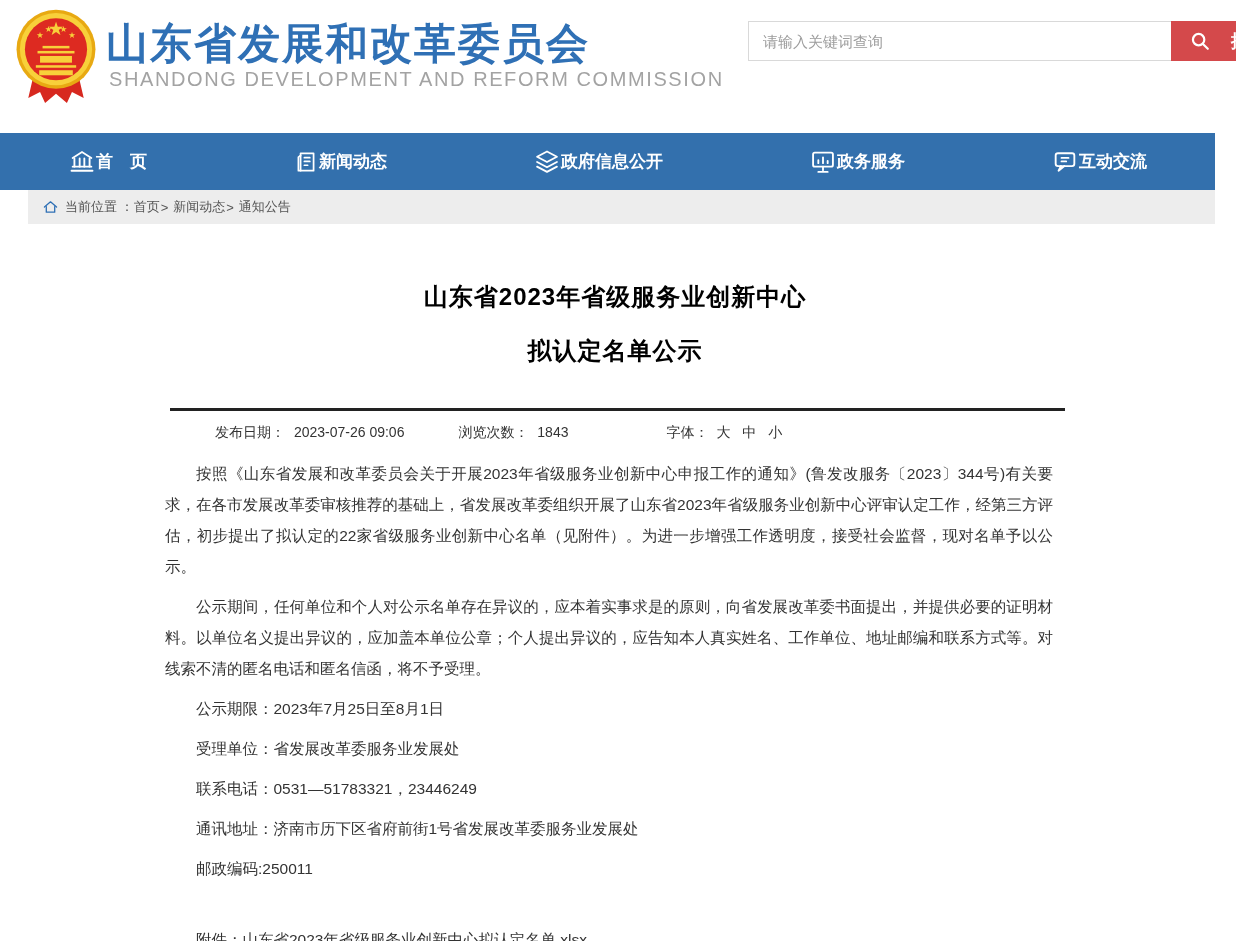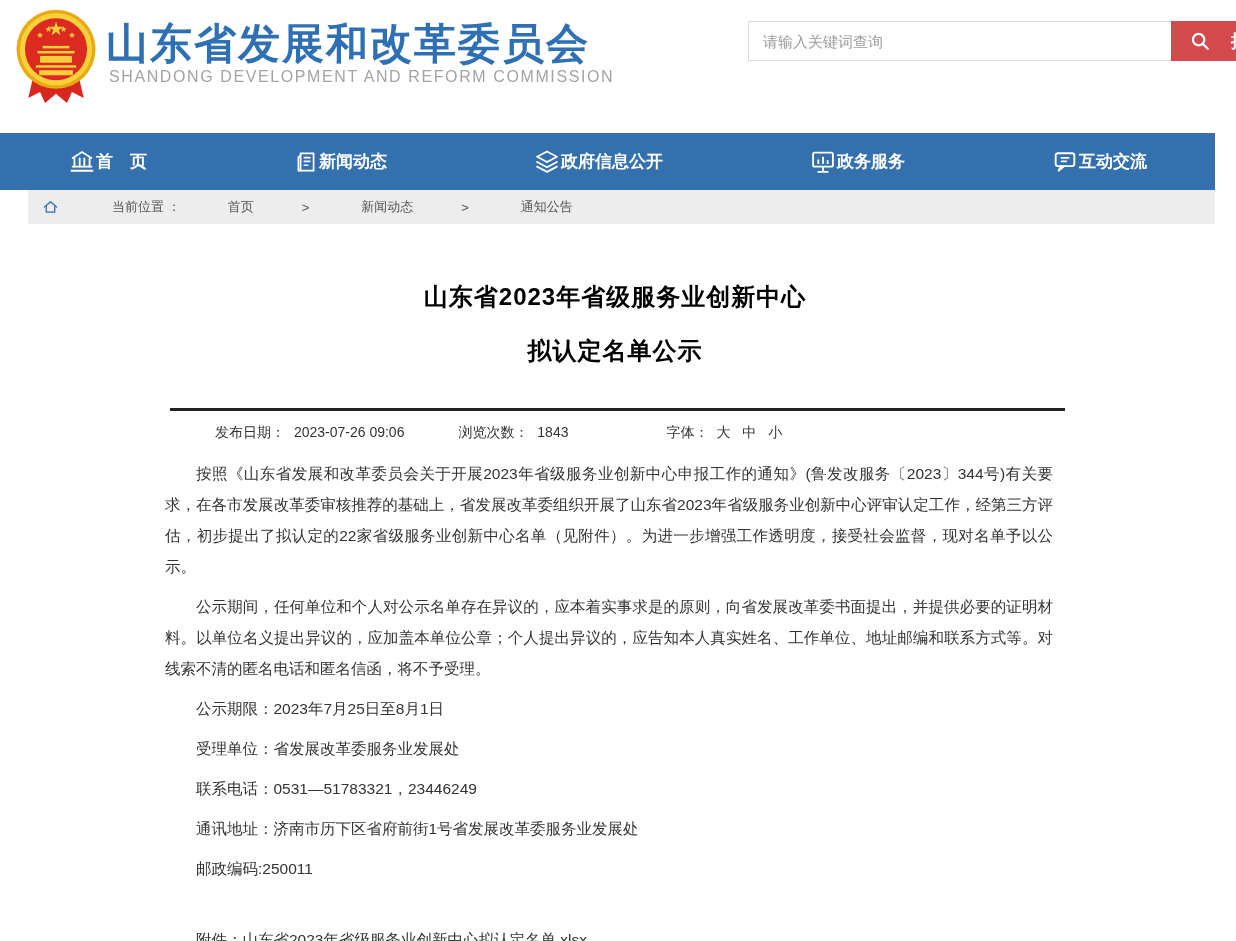--- a/index.html
+++ b/index.html
@@ -14,21 +14,21 @@
   
   .site-header { position: relative; height: 133px; background: #fff; }
   .logo { position: absolute; left: 14px; top: 7px; width: 84px; height: 108px; }
   .site-title {
     position: absolute; left: 106px; top: 16px;
     font-size: 42px; font-weight: bold; color: #2f70b5; letter-spacing: 2px;
     white-space: nowrap;
   }
   .site-subtitle {
     position: absolute; left: 109px; top: 68px;
-    font-size: 16px; color: #a3a3a3; letter-spacing: 1.6px; white-space: nowrap;
+    font-size: 20px; color: #a3a3a3; letter-spacing: 1.6px; white-space: nowrap;
   }
   .search-box { position: absolute; left: 748px; top: 21px; display: flex; }
   .search-input {
     width: 423px; height: 40px; border: 1px solid #d9d9d9; border-right: none;
     padding: 0 14px; font-size: 15px; color: #333; outline: none;
     font-family: "Liberation Sans", "DejaVu Sans", sans-serif;
   }
   .search-input::placeholder { color: #9c9c9c; }
   .search-btn {
     width: 114px; height: 40px; border: none; cursor: pointer;
@@ -48,21 +48,21 @@
     display: flex; align-items: center; 
     color: #fff; font-size: 17px; font-weight: bold; text-decoration: none;
     white-space: nowrap; cursor: pointer;
   }
   .nav-item svg { display: block; }
 
   
   .breadcrumb-bar {
     margin-left: 28px; height: 34px; background: #ededed;
     display: flex; align-items: center; padding-left: 15px;
-    font-size: 13px; color: #555; gap: 47px;
+    font-size: 13px; color: #555;
   }
   .breadcrumb-bar .crumb-home-icon { margin-right: 7px; display: flex; }
   .breadcrumb-bar a { color: #555; text-decoration: none; cursor: pointer; }
   .breadcrumb-sep { margin: 0 5px 0 1px; }
 
   
   .content { width: 900px; margin-left: 165px; }
   .article-title {
     margin: 46px 0 30px 0; text-align: center;
     font-size: 24px; font-weight: bold; color: #000;

